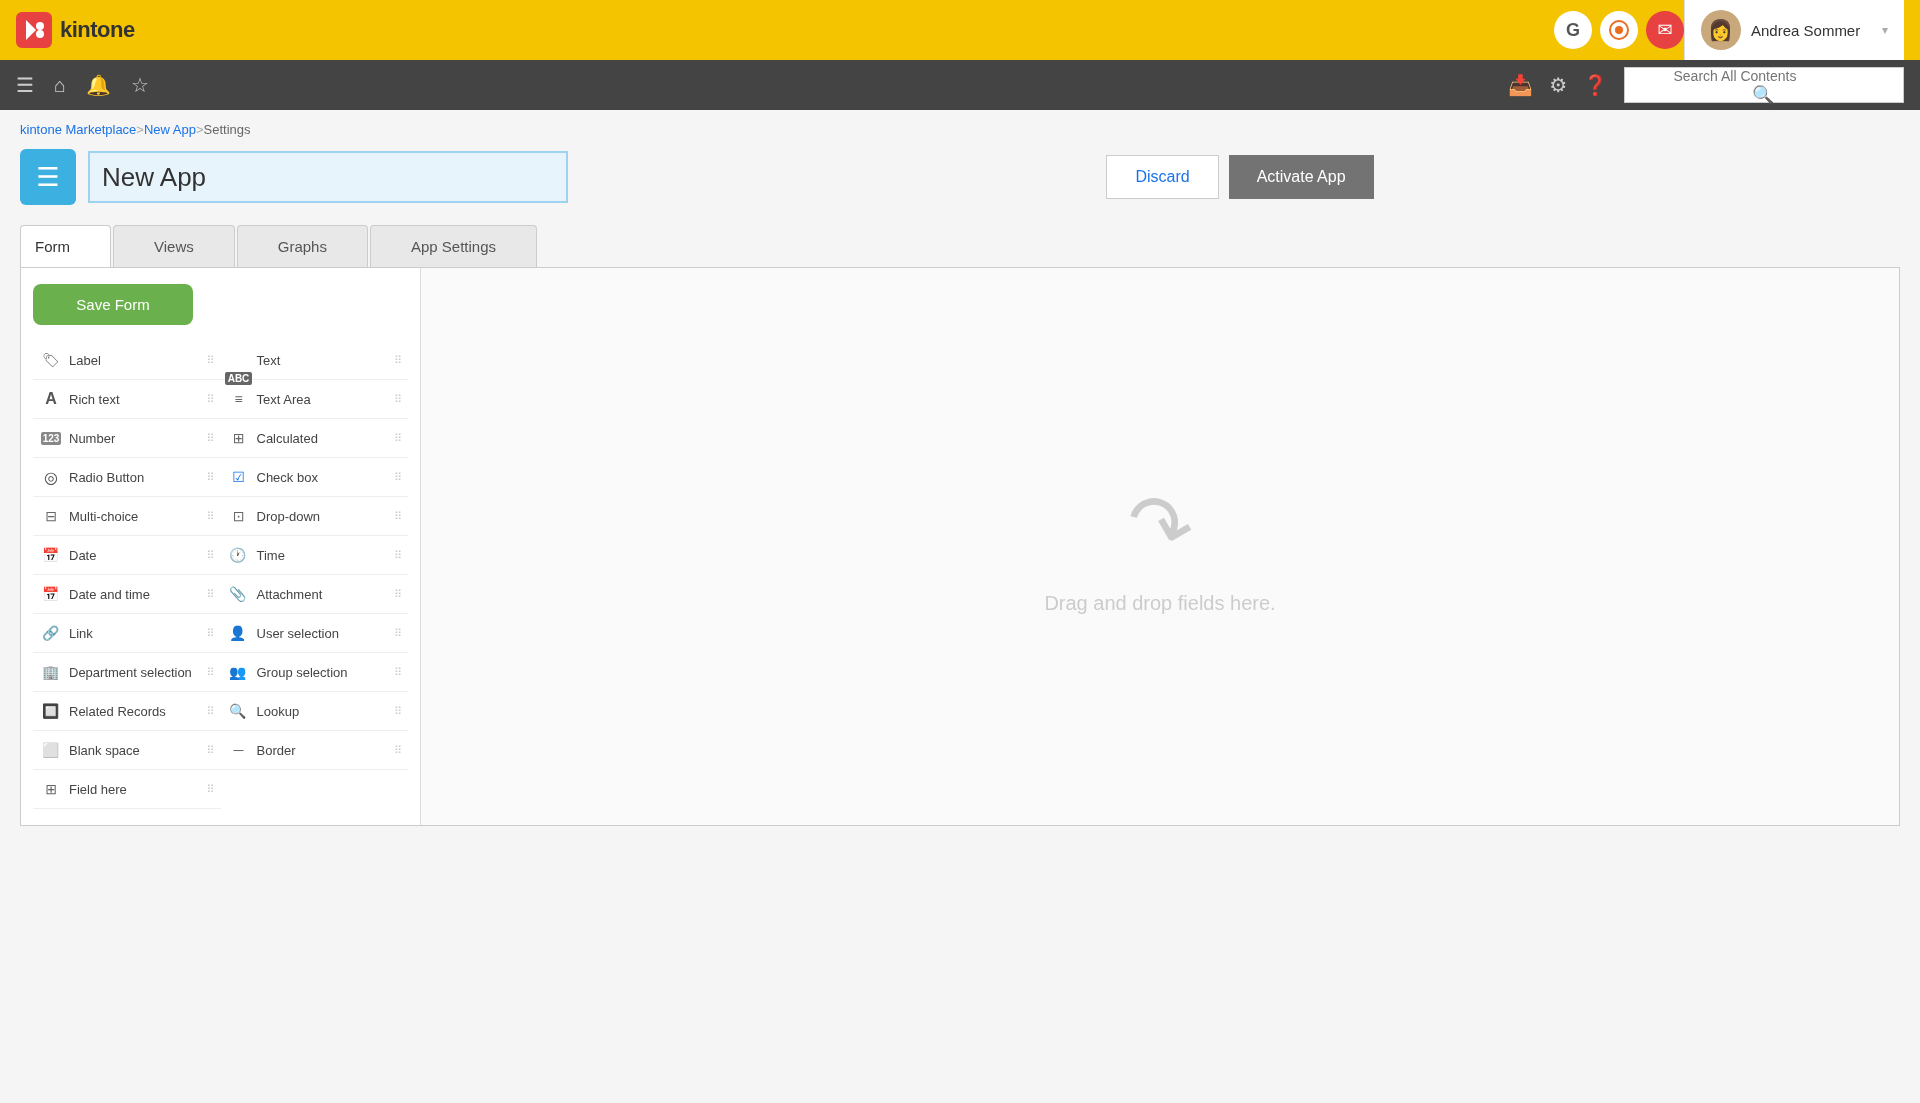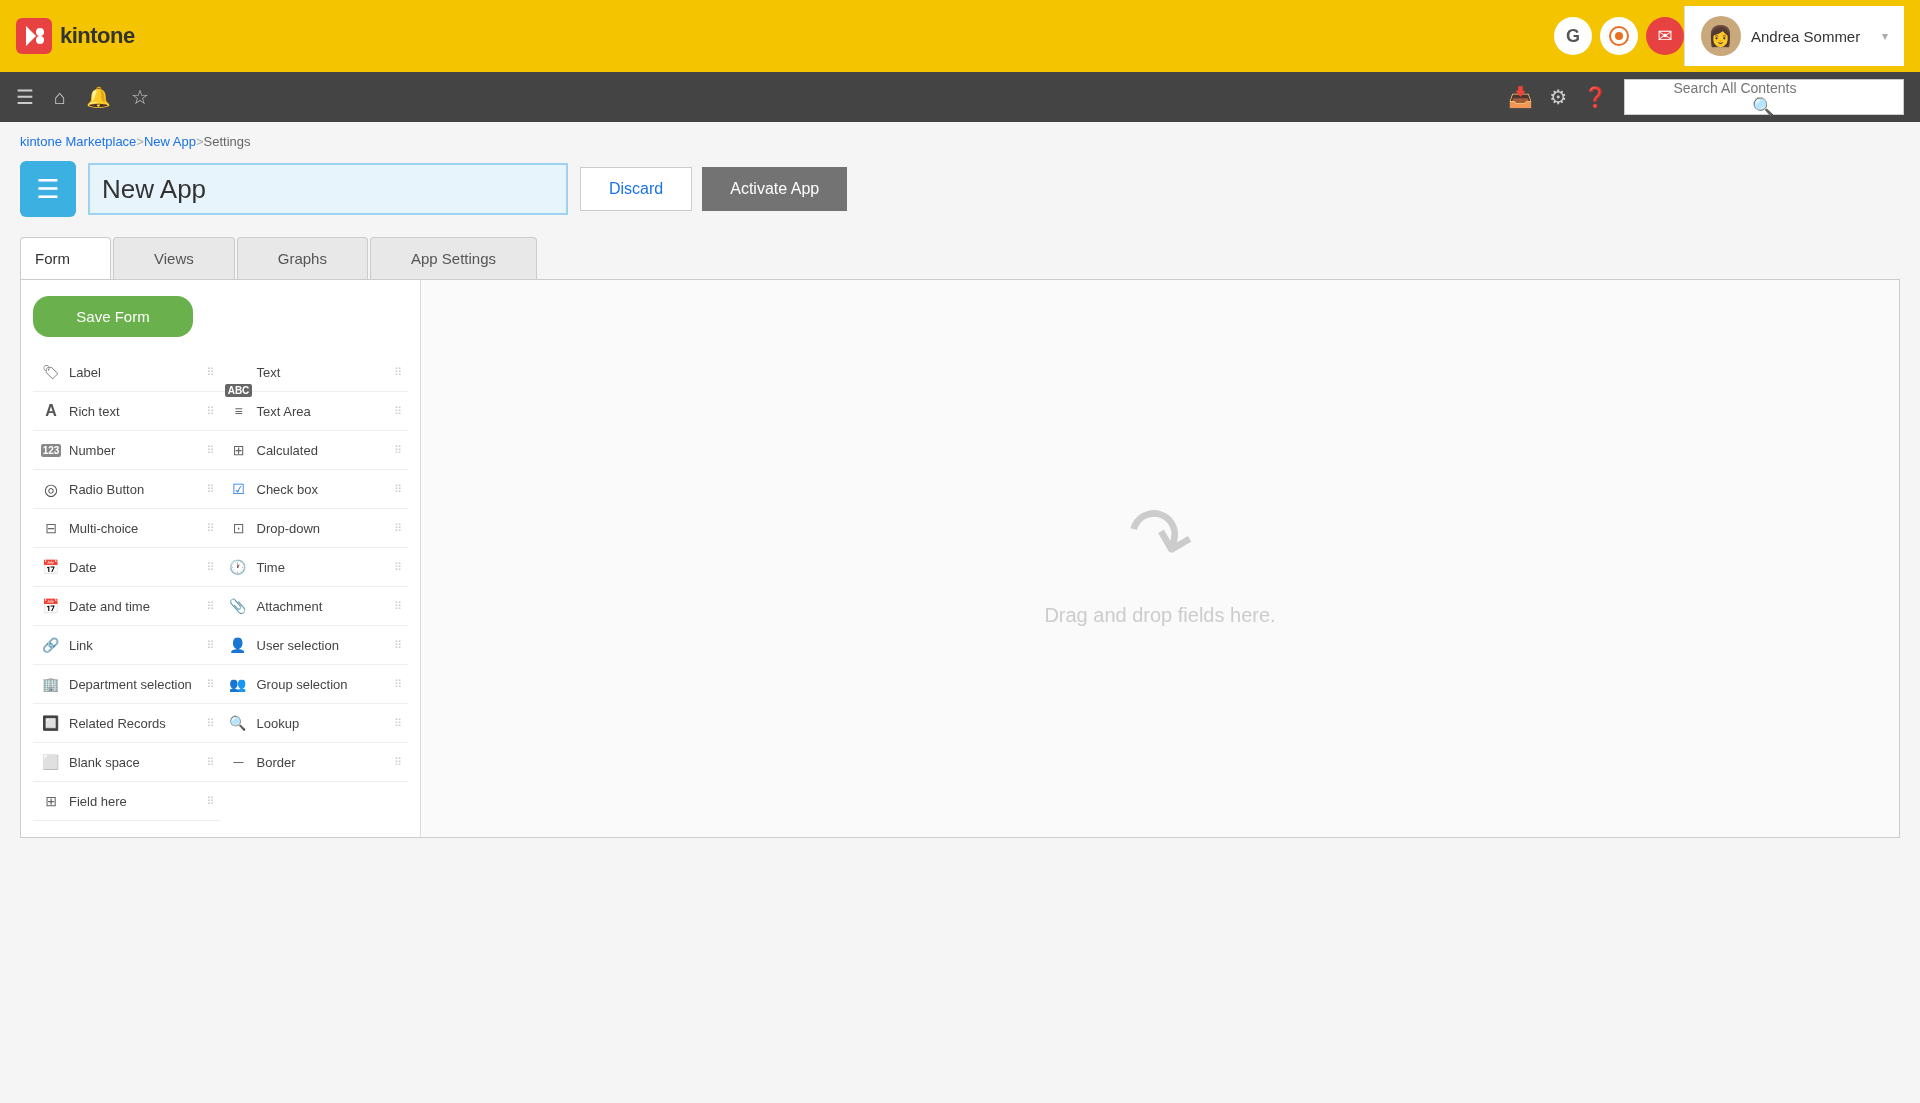--- a/index.html
+++ b/index.html
@@ -3,21 +3,21 @@
   <meta charset="utf-8">
   <style>
     * { box-sizing: border-box; margin: 0; padding: 0; }
     body { font-family: -apple-system, BlinkMacSystemFont, 'Segoe UI', Arial, sans-serif; background: #f5f5f5; }
 
     
     .top-bar {
       display: flex;
       align-items: center;
       background: #f5c400;
-      height: 72px;
+      height: 60px;
       padding: 0 16px;
     }
     .logo-area {
       display: flex;
       align-items: center;
       gap: 8px;
       flex: 1;
     }
     .logo-icon {
       width: 36px;
@@ -158,21 +158,21 @@
       font-size: 26px;
       border: 2px solid #9dd3f0;
       background: #e8f4fc;
       padding: 0 12px;
       color: #333;
       outline: none;
     }
     .title-actions {
       flex: 1;
       display: flex;
-      justify-content: flex-start;
+      justify-content: center;
       gap: 10px;
     }
     .btn-discard {
       height: 44px;
       padding: 0 28px;
       font-size: 16px;
       color: #1a73e8;
       background: #fff;
       border: 1px solid #ccc;
       cursor: pointer;
@@ -229,21 +229,21 @@
       border-right: 1px solid #ddd;
       padding: 16px 12px;
       background: #fff;
     }
     .save-form-btn {
       background: #6ab04c;
       color: #fff;
       border: none;
       padding: 12px 24px;
       font-size: 15px;
-      border-radius: 16px;
+      border-radius: 8px;
       cursor: pointer;
       margin-bottom: 16px;
       width: 160px;
     }
     .fields-grid {
       display: grid;
       grid-template-columns: 1fr 1fr;
       gap: 0;
     }
     .field-item {

